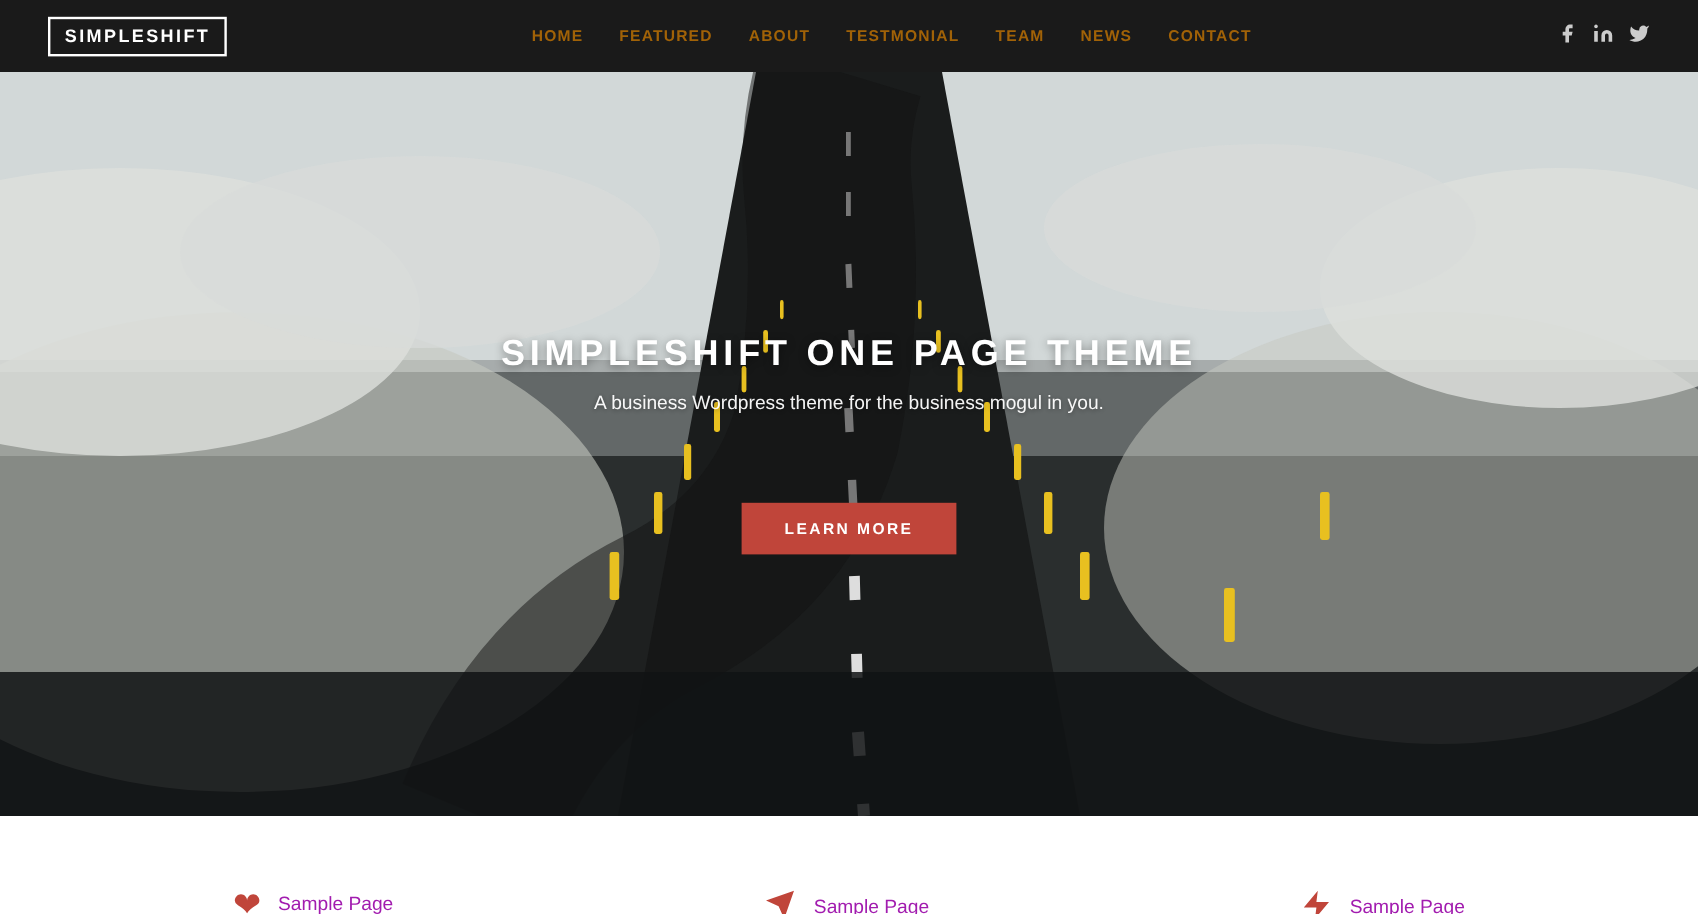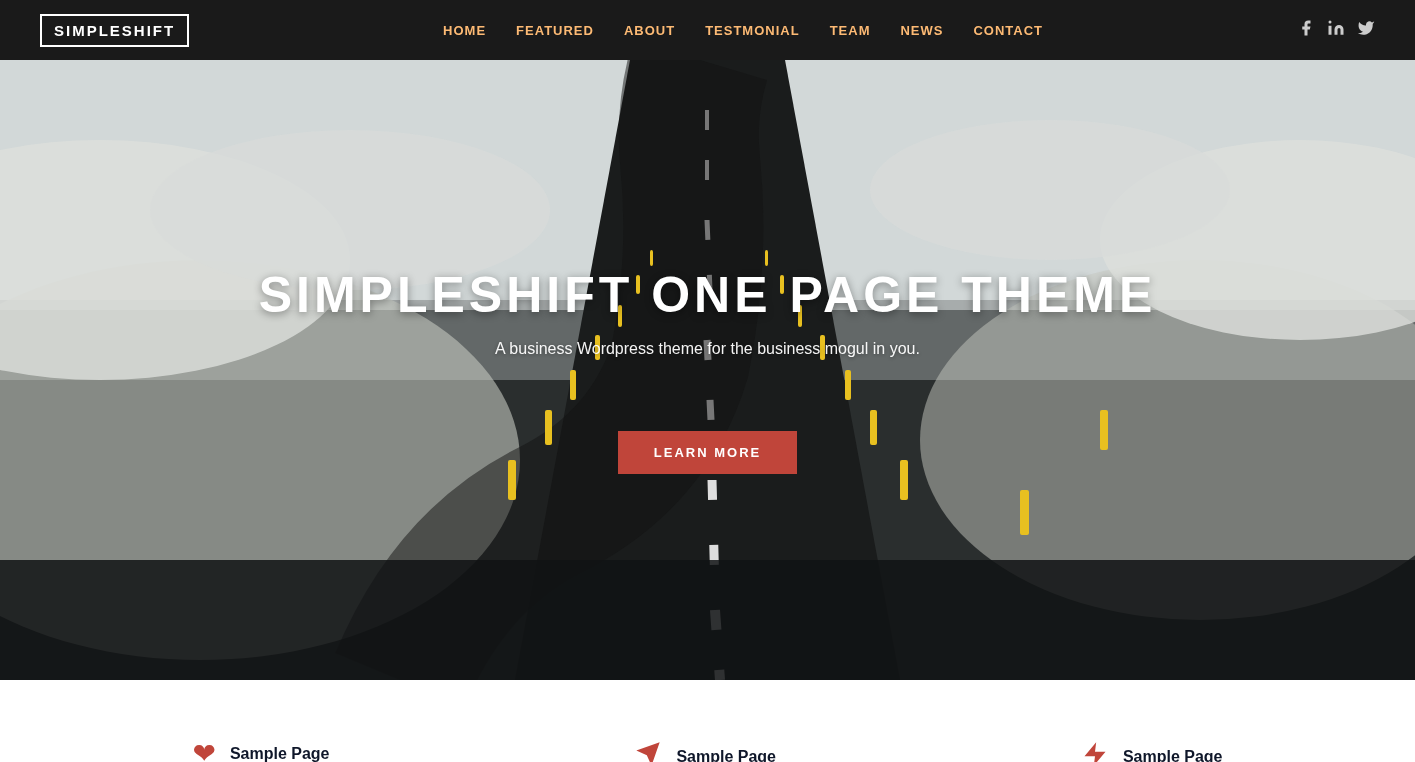--- a/index.html
+++ b/index.html
@@ -25,21 +25,21 @@
       letter-spacing: 2px;
       white-space: nowrap;
     }
     .nav-links {
       display: flex;
       align-items: center;
       gap: 30px;
       list-style: none;
     }
     .nav-links li a {
-      color: #fdba74;
+      color: #a16207;
       text-decoration: none;
       font-size: 13px;
       font-weight: 600;
       letter-spacing: 1px;
       text-transform: uppercase;
       transition: color 0.2s;
     }
     .nav-social {
       display: flex;
       align-items: center;
@@ -62,21 +62,21 @@
       align-items: center;
       justify-content: center;
     }
     .hero-content {
       position: relative;
       z-index: 5;
       text-align: center;
       color: #fff;
     }
     .hero-title {
-      font-size: 50px;
+      font-size: 30px;
       font-weight: 800;
       letter-spacing: 4px;
       text-transform: uppercase;
       margin-bottom: 16px;
       text-shadow: 0 2px 8px rgba(0,0,0,0.4);
     }
     .hero-subtitle {
       font-size: 16px;
       font-weight: 300;
       margin-bottom: 32px;
@@ -114,22 +114,22 @@
     }
     .feature-icon {
       font-size: 28px;
       line-height: 1;
     }
     .feature-icon.heart { color: #c0453a; }
     .feature-icon.paper-plane { color: #c0453a; }
     .feature-icon.bolt { color: #c0453a; }
     .feature-label {
       font-size: 16px;
-      color: #0f172a;
-      font-weight: 700;
+      color: #a21caf;
+      font-weight: 400;
     }
 
     
     .road-svg {
       position: absolute;
       inset: 0;
       width: 100%;
       height: 100%;
     }
   </style>

